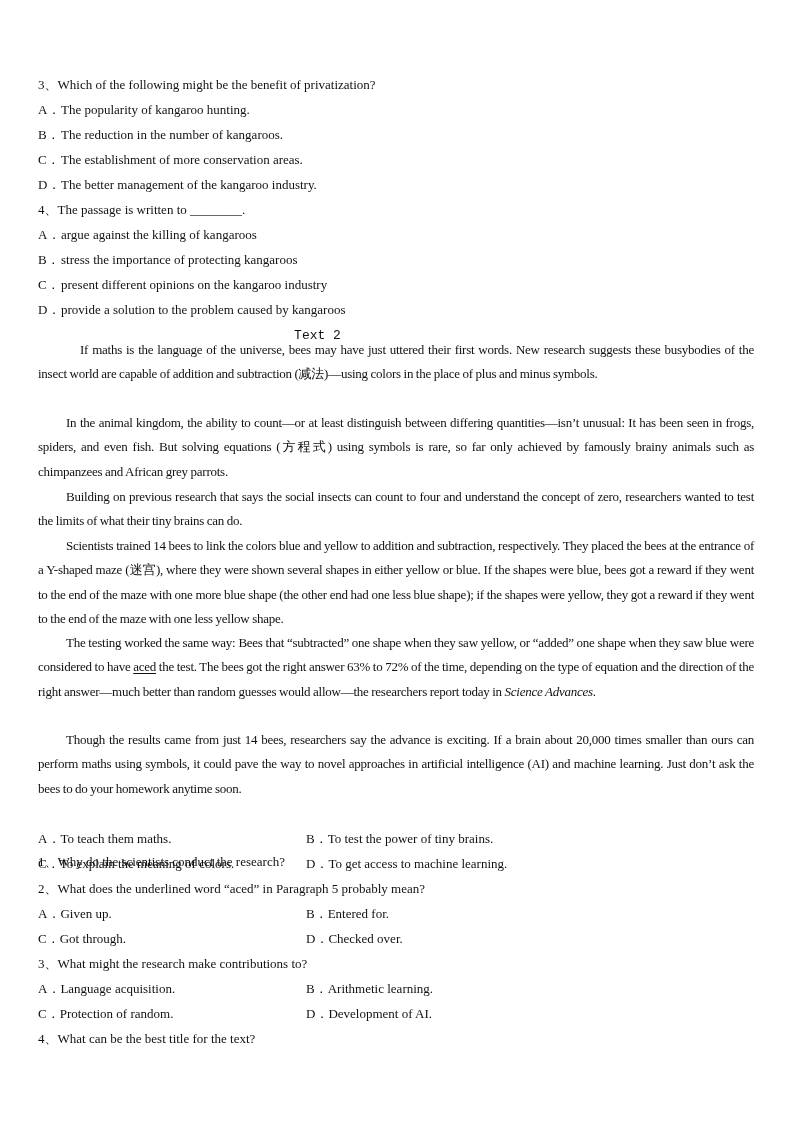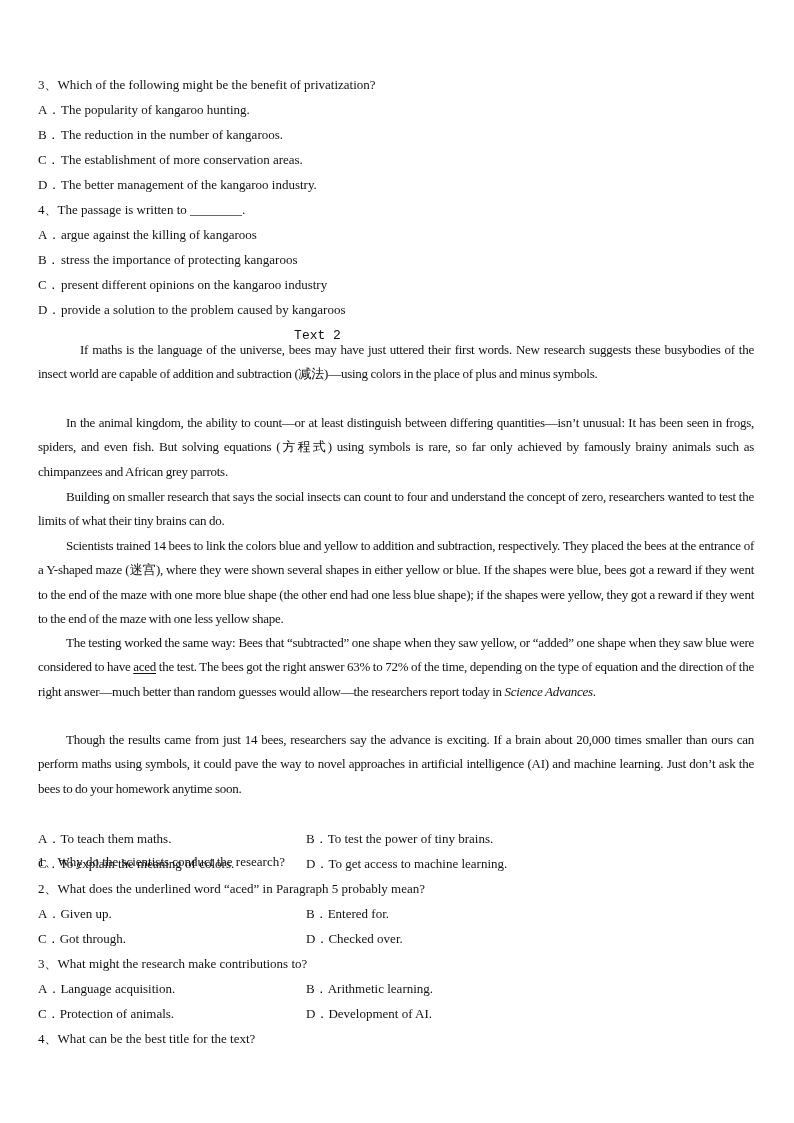--- a/index.html
+++ b/index.html
@@ -42,21 +42,21 @@
 <div class="line" style="top:202px">4、The passage is written to ________.</div>
 <div class="line" style="top:227px"><span class="opt-letter">A．</span><span>argue against the killing of kangaroos</span></div>
 <div class="line" style="top:252px"><span class="opt-letter">B．</span><span>stress the importance of protecting kangaroos</span></div>
 <div class="line" style="top:277px"><span class="opt-letter">C．</span><span>present different opinions on the kangaroo industry</span></div>
 <div class="line" style="top:302px"><span class="opt-letter">D．</span><span>provide a solution to the problem caused by kangaroos</span></div>
 
 <div class="heading" style="top:328px">Text 2</div>
 
 <div class="para first" style="top:338px">If maths is the language of the universe, bees may have just uttered their first words. New research suggests these busybodies of the insect world are capable of addition and subtraction (减法)—using colors in the place of plus and minus symbols.</div>
 <div class="para indent" style="top:411px">In the animal kingdom, the ability to count—or at least distinguish between differing quantities—isn’t unusual: It has been seen in frogs, spiders, and even fish. But solving equations (方程式) using symbols is rare, so far only achieved by famously brainy animals such as chimpanzees and African grey parrots.</div>
-<div class="para indent" style="top:485px">Building on smaller research that says the social insects can count to four and understand the concept of zero, researchers wanted to test the limits of what their tiny brains can do.</div>
+<div class="para indent" style="top:485px">Building on previous research that says the social insects can count to four and understand the concept of zero, researchers wanted to test the limits of what their tiny brains can do.</div>
 <div class="para indent" style="top:534px">Scientists trained 14 bees to link the colors blue and yellow to addition and subtraction, respectively. They placed the bees at the entrance of a Y-shaped maze (迷宫), where they were shown several shapes in either yellow or blue. If the shapes were blue, bees got a reward if they went to the end of the maze with one more blue shape (the other end had one less blue shape); if the shapes were yellow, they got a reward if they went to the end of the maze with one less yellow shape.</div>
 <div class="para indent" style="top:631px"><span>The testing worked the same way: Bees that “subtracted” one shape when they saw yellow, or “added” one shape when they saw blue were considered to have </span><u>aced</u><span> the test. The bees got the right answer 63% to 72% of the time, depending on the type of equation and the direction of the right answer—much better than random guesses would allow—the researchers report today in </span><i>Science Advances</i><span>.</span></div>
 <div class="para indent" style="top:728px">Though the results came from just 14 bees, researchers say the advance is exciting. If a brain about 20,000 times smaller than ours can perform maths using symbols, it could pave the way to novel approaches in artificial intelligence (AI) and machine learning. Just don’t ask the bees to do your homework anytime soon.</div>
 
 <div class="line" style="top:854px">1、Why do the scientists conduct the research?</div>
 <div class="line" style="top:831px">
   <span>A．To teach them maths.</span>
   <span class="col2">B．To test the power of tiny brains.</span>
 </div>
 <div class="line" style="top:856px">
@@ -73,17 +73,17 @@
   <span>C．Got through.</span>
   <span class="col2">D．Checked over.</span>
 </div>
 
 <div class="line" style="top:956px">3、What might the research make contributions to?</div>
 <div class="line" style="top:981px">
   <span>A．Language acquisition.</span>
   <span class="col2">B．Arithmetic learning.</span>
 </div>
 <div class="line" style="top:1006px">
-  <span>C．Protection of animals.</span>
+  <span>C．Protection of random.</span>
   <span class="col2">D．Development of AI.</span>
 </div>
 
 <div class="line" style="top:1031px">4、What can be the best title for the text?</div>
 
 </body></html>

